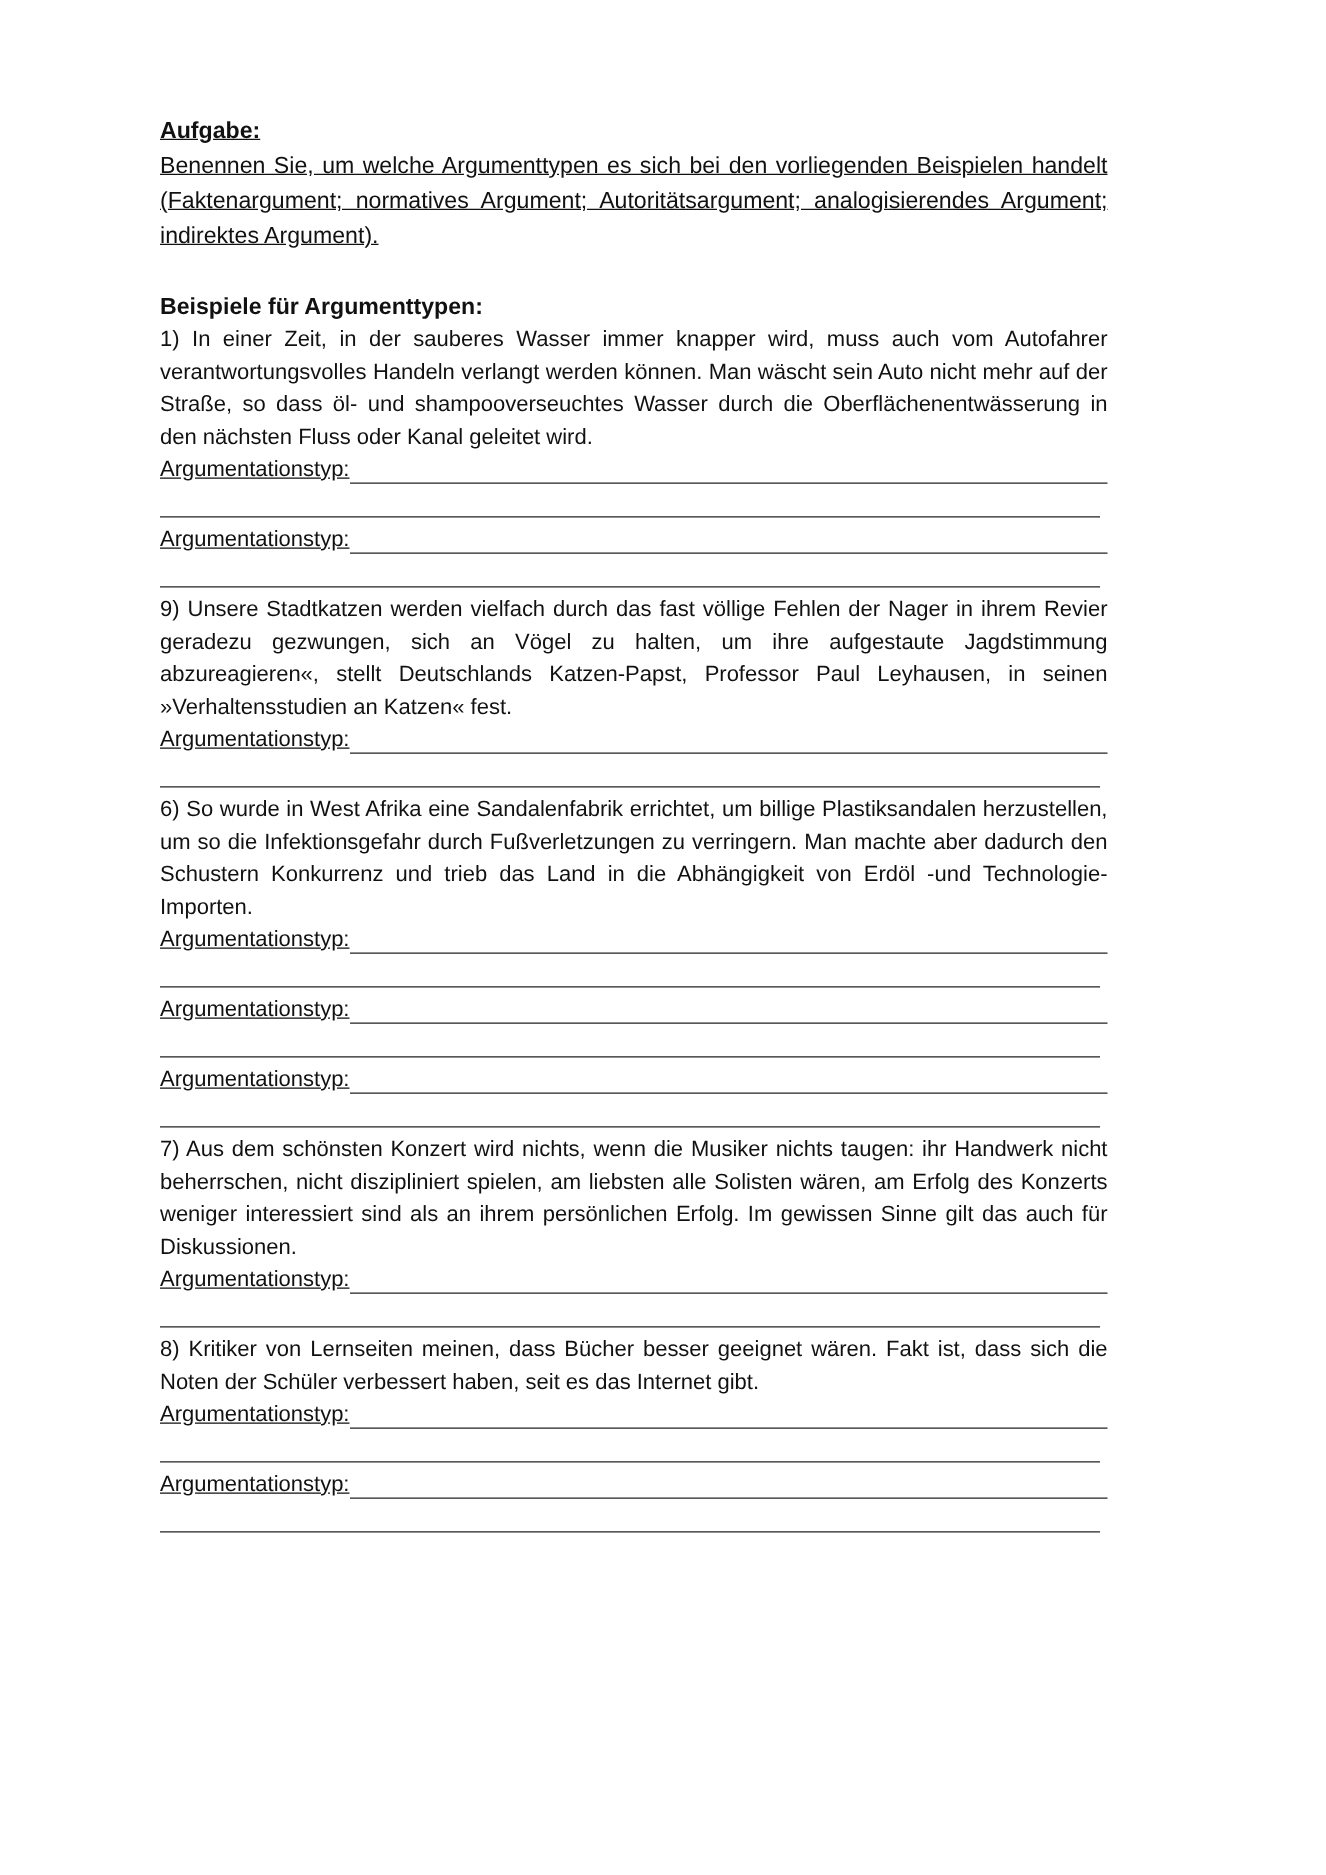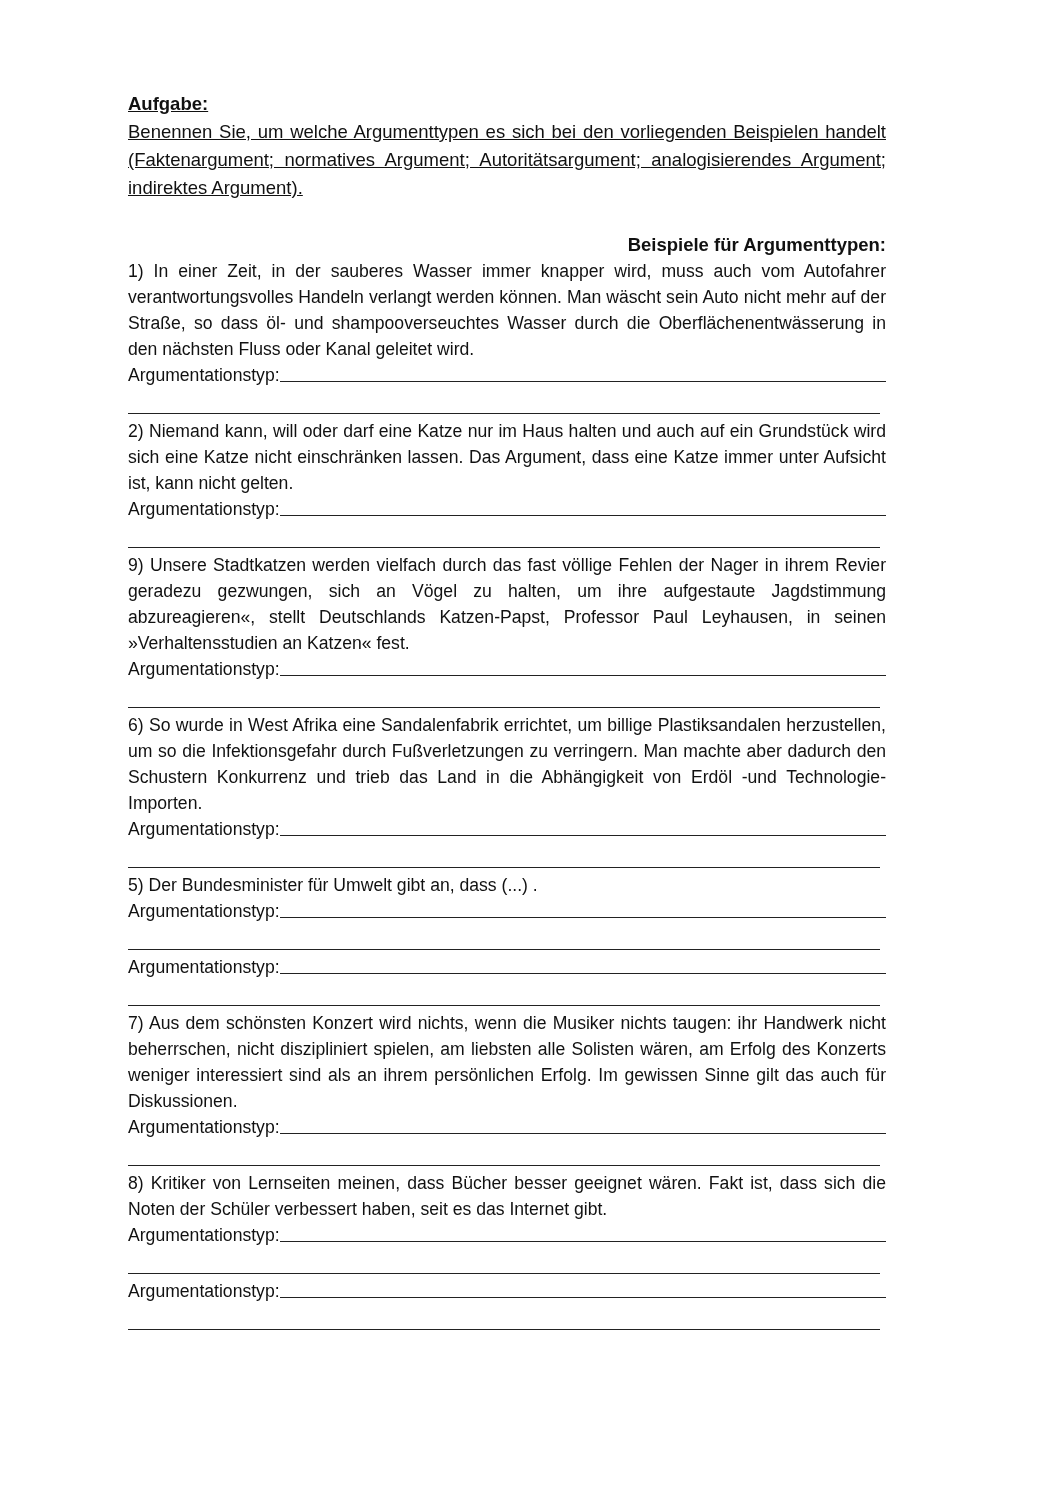--- a/index.html
+++ b/index.html
@@ -22,36 +22,38 @@
     }
     .task-text {
       text-align: justify;
       text-align-last: left;
       line-height: 28px;
       font-size: 18.5px;
       text-decoration: underline;
     }
     .examples-title {
       margin-top: 30px;
-      text-align: right;
+      text-align: left;
       font-weight: bold;
       font-size: 18.5px;
       line-height: 26px;
       height: 26px;
     }
     .example { }
     .example-text {
       text-align: justify;
       text-align-last: left;
       line-height: 26px;
     }
     .answer-row {
       display: flex;
+      align-items: flex-end;
       line-height: 26px;
       height: 26px;
+      text-decoration: underline;
     }
     .answer-label { white-space: nowrap; }
     .answer-line {
       flex: 1;
       border-bottom: 1.2px solid #222;
       height: 19px;
       margin-bottom: 1px;
     }
     .answer-line-2 {
       height: 26px;
@@ -74,21 +76,20 @@
     <div class="example">
       <div class="example-text">1) In einer Zeit, in der sauberes Wasser immer knapper wird, muss auch vom Autofahrer verantwortungsvolles Handeln verlangt werden können. Man wäscht sein Auto nicht mehr auf der Straße, so dass öl- und shampooverseuchtes Wasser durch die Oberflächenentwässerung in den nächsten Fluss oder Kanal geleitet wird.</div>
       <div class="answer-row">
         <span class="answer-label">Argumentationstyp:</span>
         <span class="answer-line"></span>
       </div>
       <div class="answer-line-2"></div>
     </div>
 
     <div class="example">
-      <div class="example-text">2) Niemand kann, will oder darf eine Katze nur im Haus halten und auch auf ein Grundstück wird sich eine Katze nicht einschränken lassen. Das Argument, dass eine Katze immer unter Aufsicht ist, kann nicht gelten.</div>
       <div class="answer-row">
         <span class="answer-label">Argumentationstyp:</span>
         <span class="answer-line"></span>
       </div>
       <div class="answer-line-2"></div>
     </div>
 
     <div class="example">
       <div class="example-text">9) Unsere Stadtkatzen werden vielfach durch das fast völlige Fehlen der Nager in ihrem Revier geradezu gezwungen, sich an Vögel zu halten, um ihre aufgestaute Jagdstimmung abzureagieren«, stellt Deutschlands Katzen-Papst, Professor Paul Leyhausen, in seinen »Verhaltensstudien an Katzen« fest.</div>
       <div class="answer-row">
@@ -101,21 +102,20 @@
     <div class="example">
       <div class="example-text">6) So wurde in West Afrika eine Sandalenfabrik errichtet, um billige Plastiksandalen herzustellen, um so die Infektionsgefahr durch Fußverletzungen zu verringern. Man machte aber dadurch den Schustern Konkurrenz und trieb das Land in die Abhängigkeit von Erdöl -und Technologie-Importen.</div>
       <div class="answer-row">
         <span class="answer-label">Argumentationstyp:</span>
         <span class="answer-line"></span>
       </div>
       <div class="answer-line-2"></div>
     </div>
 
     <div class="example">
-      <div class="example-text">5) Der Bundesminister für Umwelt gibt an, dass (...) .</div>
       <div class="answer-row">
         <span class="answer-label">Argumentationstyp:</span>
         <span class="answer-line"></span>
       </div>
       <div class="answer-line-2"></div>
     </div>
 
     <div class="example">
       <div class="answer-row">
         <span class="answer-label">Argumentationstyp:</span>

